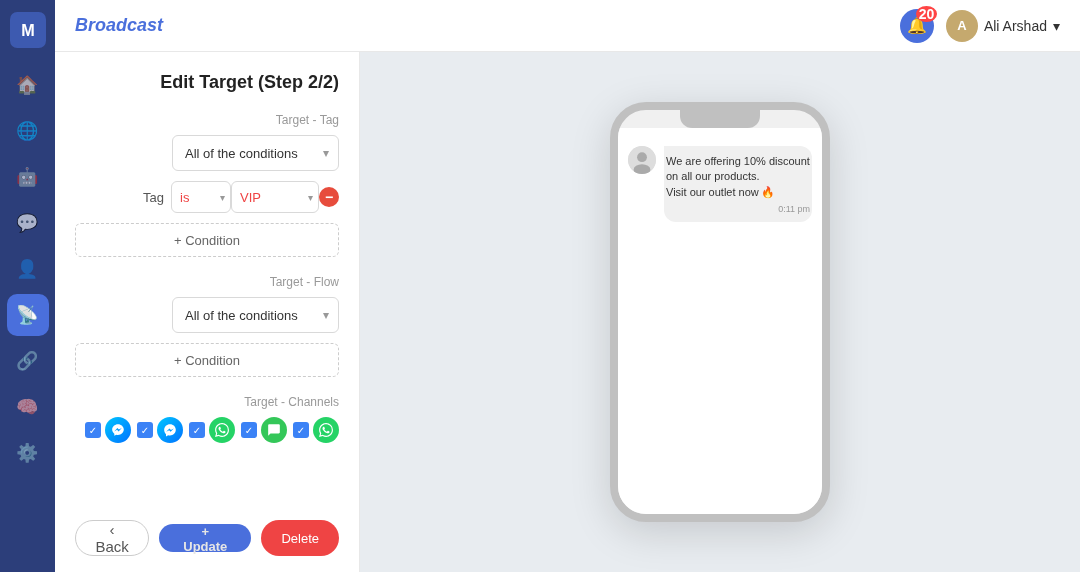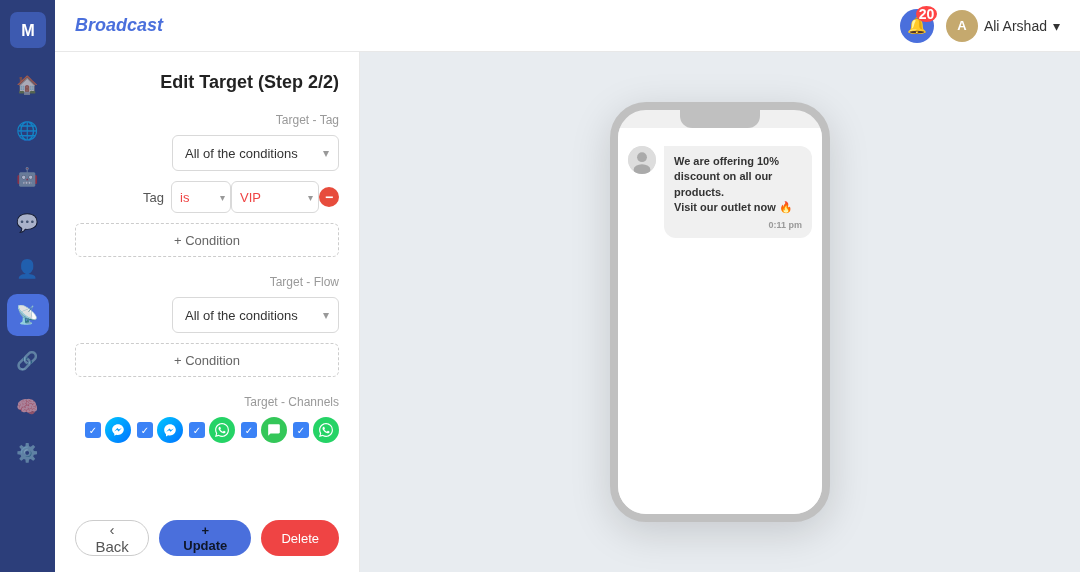--- a/index.html
+++ b/index.html
@@ -246,26 +246,26 @@
       border-radius: 20px;
       background: #fff;
       font-size: 15px;
       color: #555;
       cursor: pointer;
       display: flex;
       align-items: center;
       gap: 4px;
     }
     .update-btn {
-      height: 36px;
+      height: 28px;
       padding: 0 20px;
       border: none;
       border-radius: 20px;
       background: #4a6fdc;
-      color: #0f172a;
+      color: #e5e5e5;
       font-size: 13px;
       font-weight: 600;
       cursor: pointer;
     }
     .delete-btn {
       height: 36px;
       padding: 0 20px;
       border: none;
       border-radius: 20px;
       background: #ef4444;
@@ -329,23 +329,22 @@
       align-items: center;
       justify-content: center;
       font-size: 10px;
       color: #888;
       overflow: hidden;
     }
     .chat-avatar svg { width: 100%; height: 100%; }
     .chat-bubble {
       background: #f0f0f0;
       border-radius: 0 12px 12px 12px;
-      padding: 8px 10px;
+      padding: 8px 2px;
       max-width: 150px;
-      font-weight: bold;
     }
     .chat-text { font-size: 11px; color: #333; line-height: 1.4; }
     .chat-time { font-size: 9px; color: #999; text-align: right; margin-top: 4px; }
   </style>
 </head>
 <body>
 
 <div class="sidebar">
   <div class="sidebar-logo">
     <svg viewBox="0 0 40 40" fill="none">

